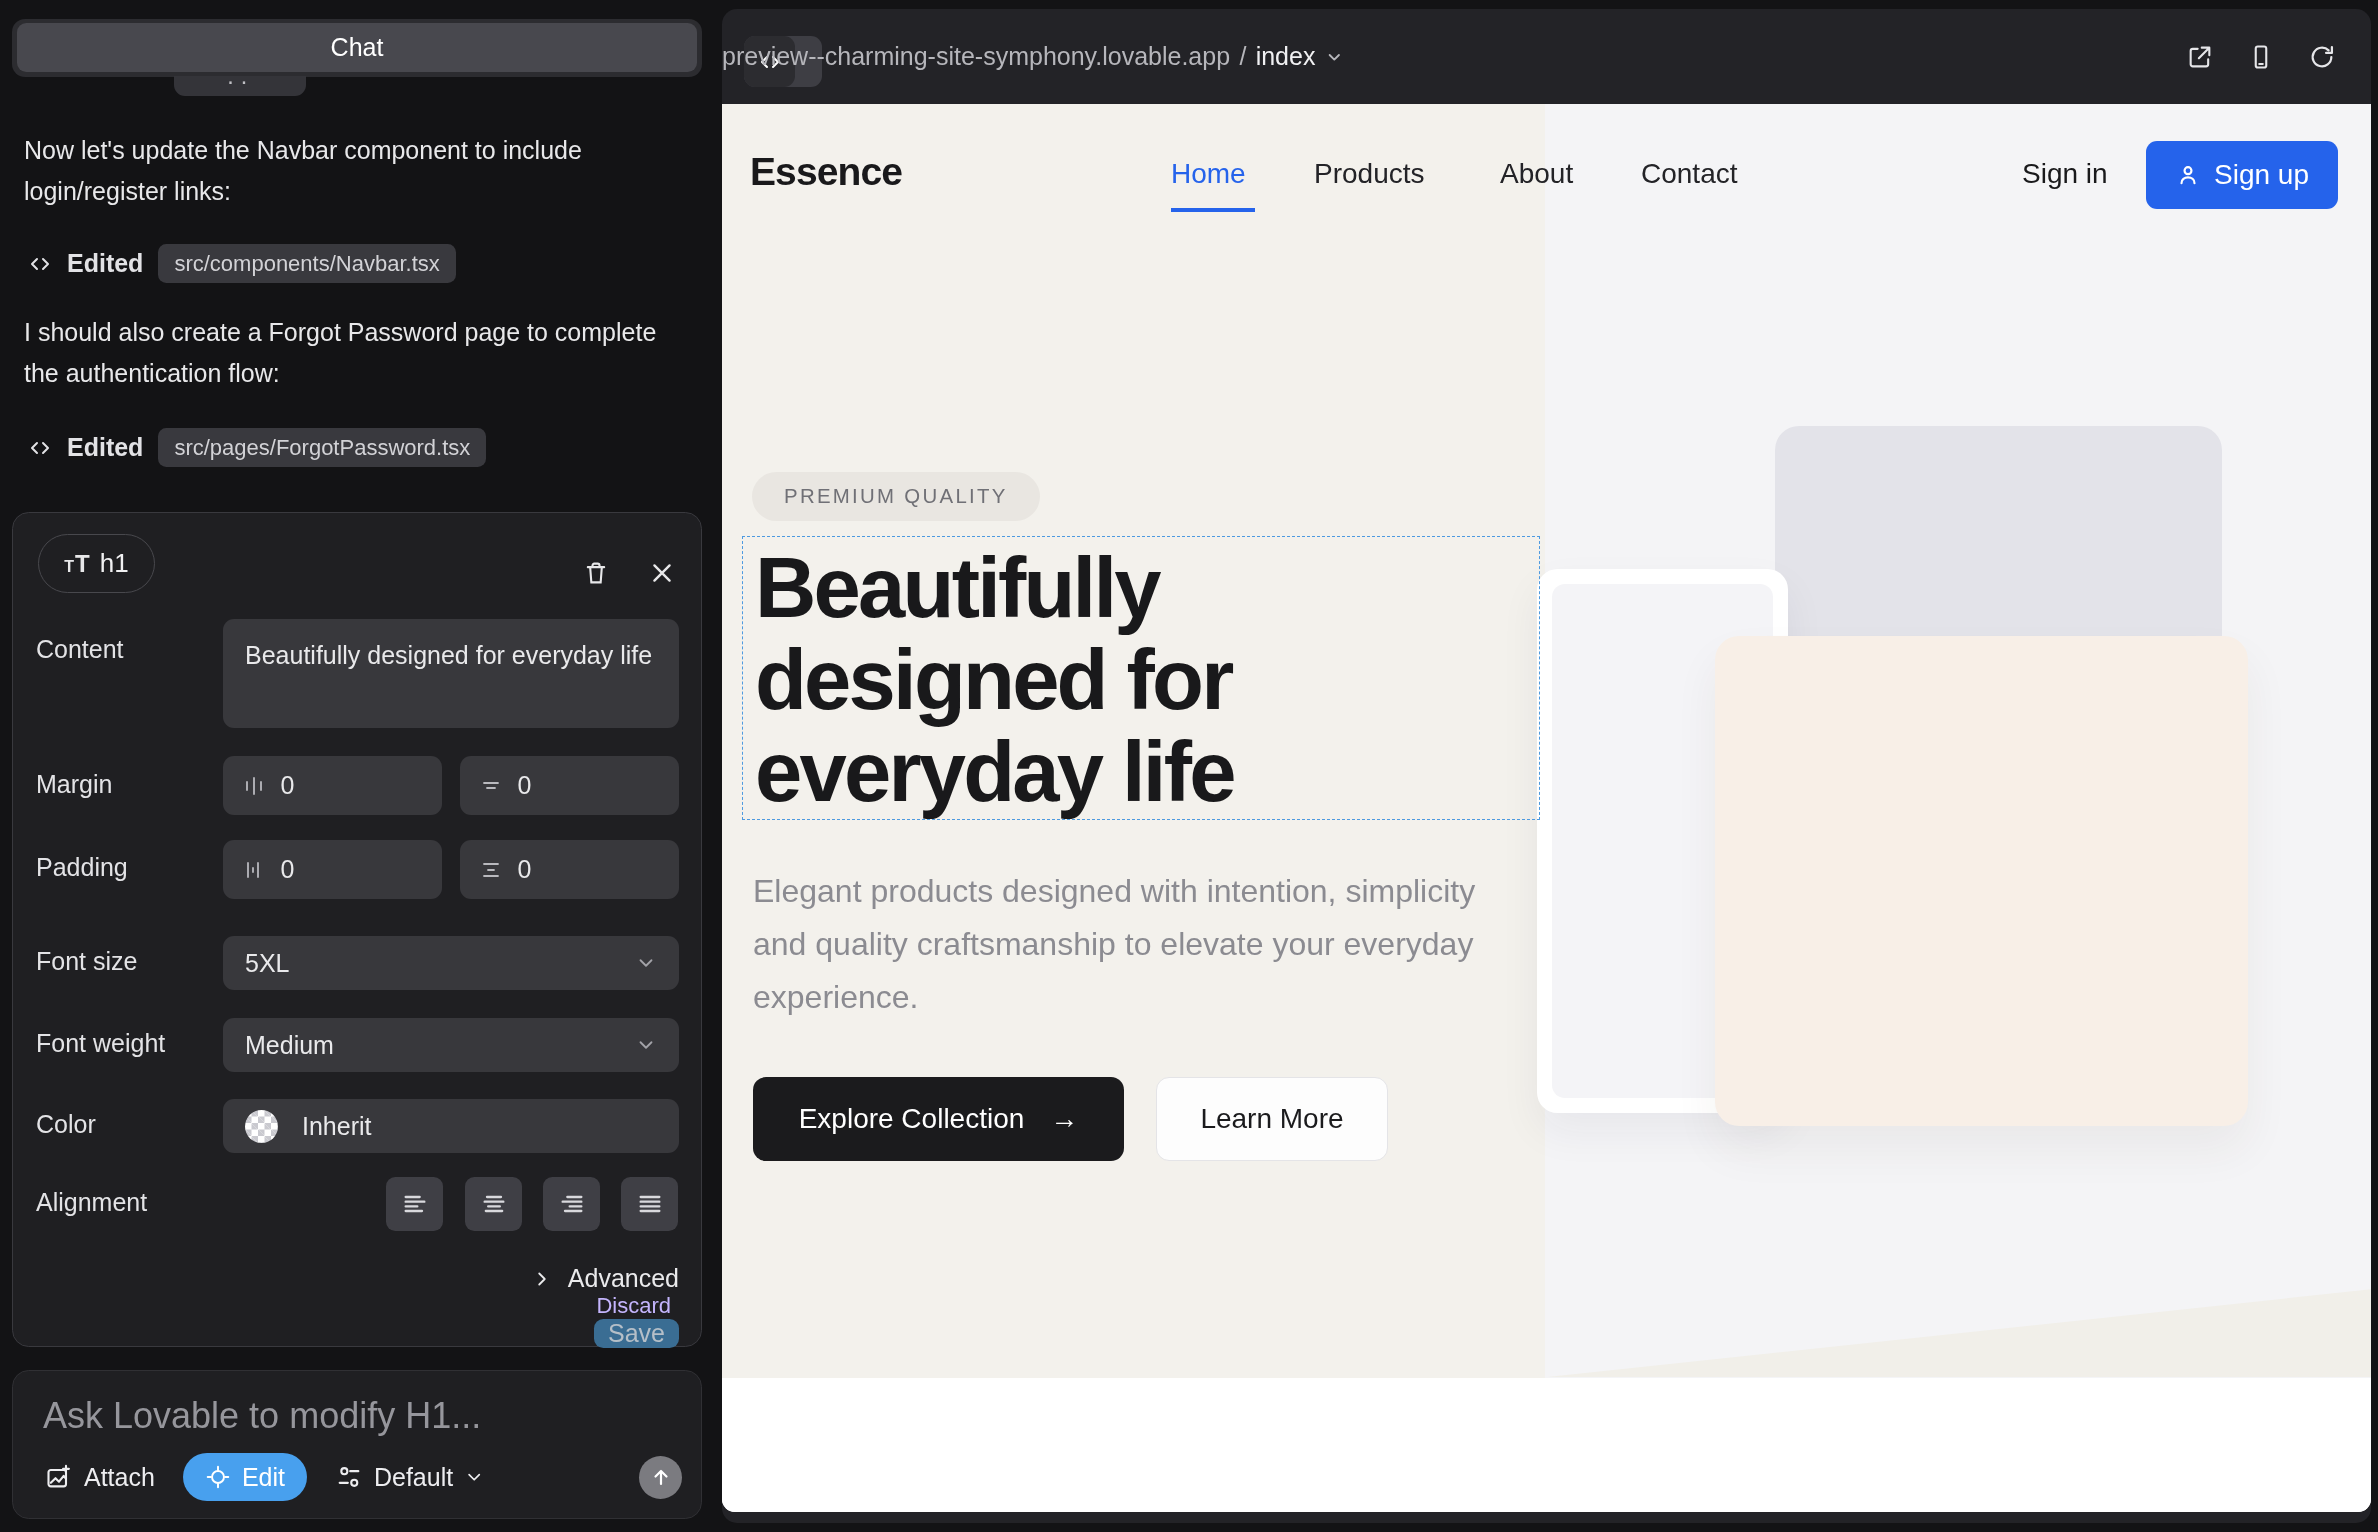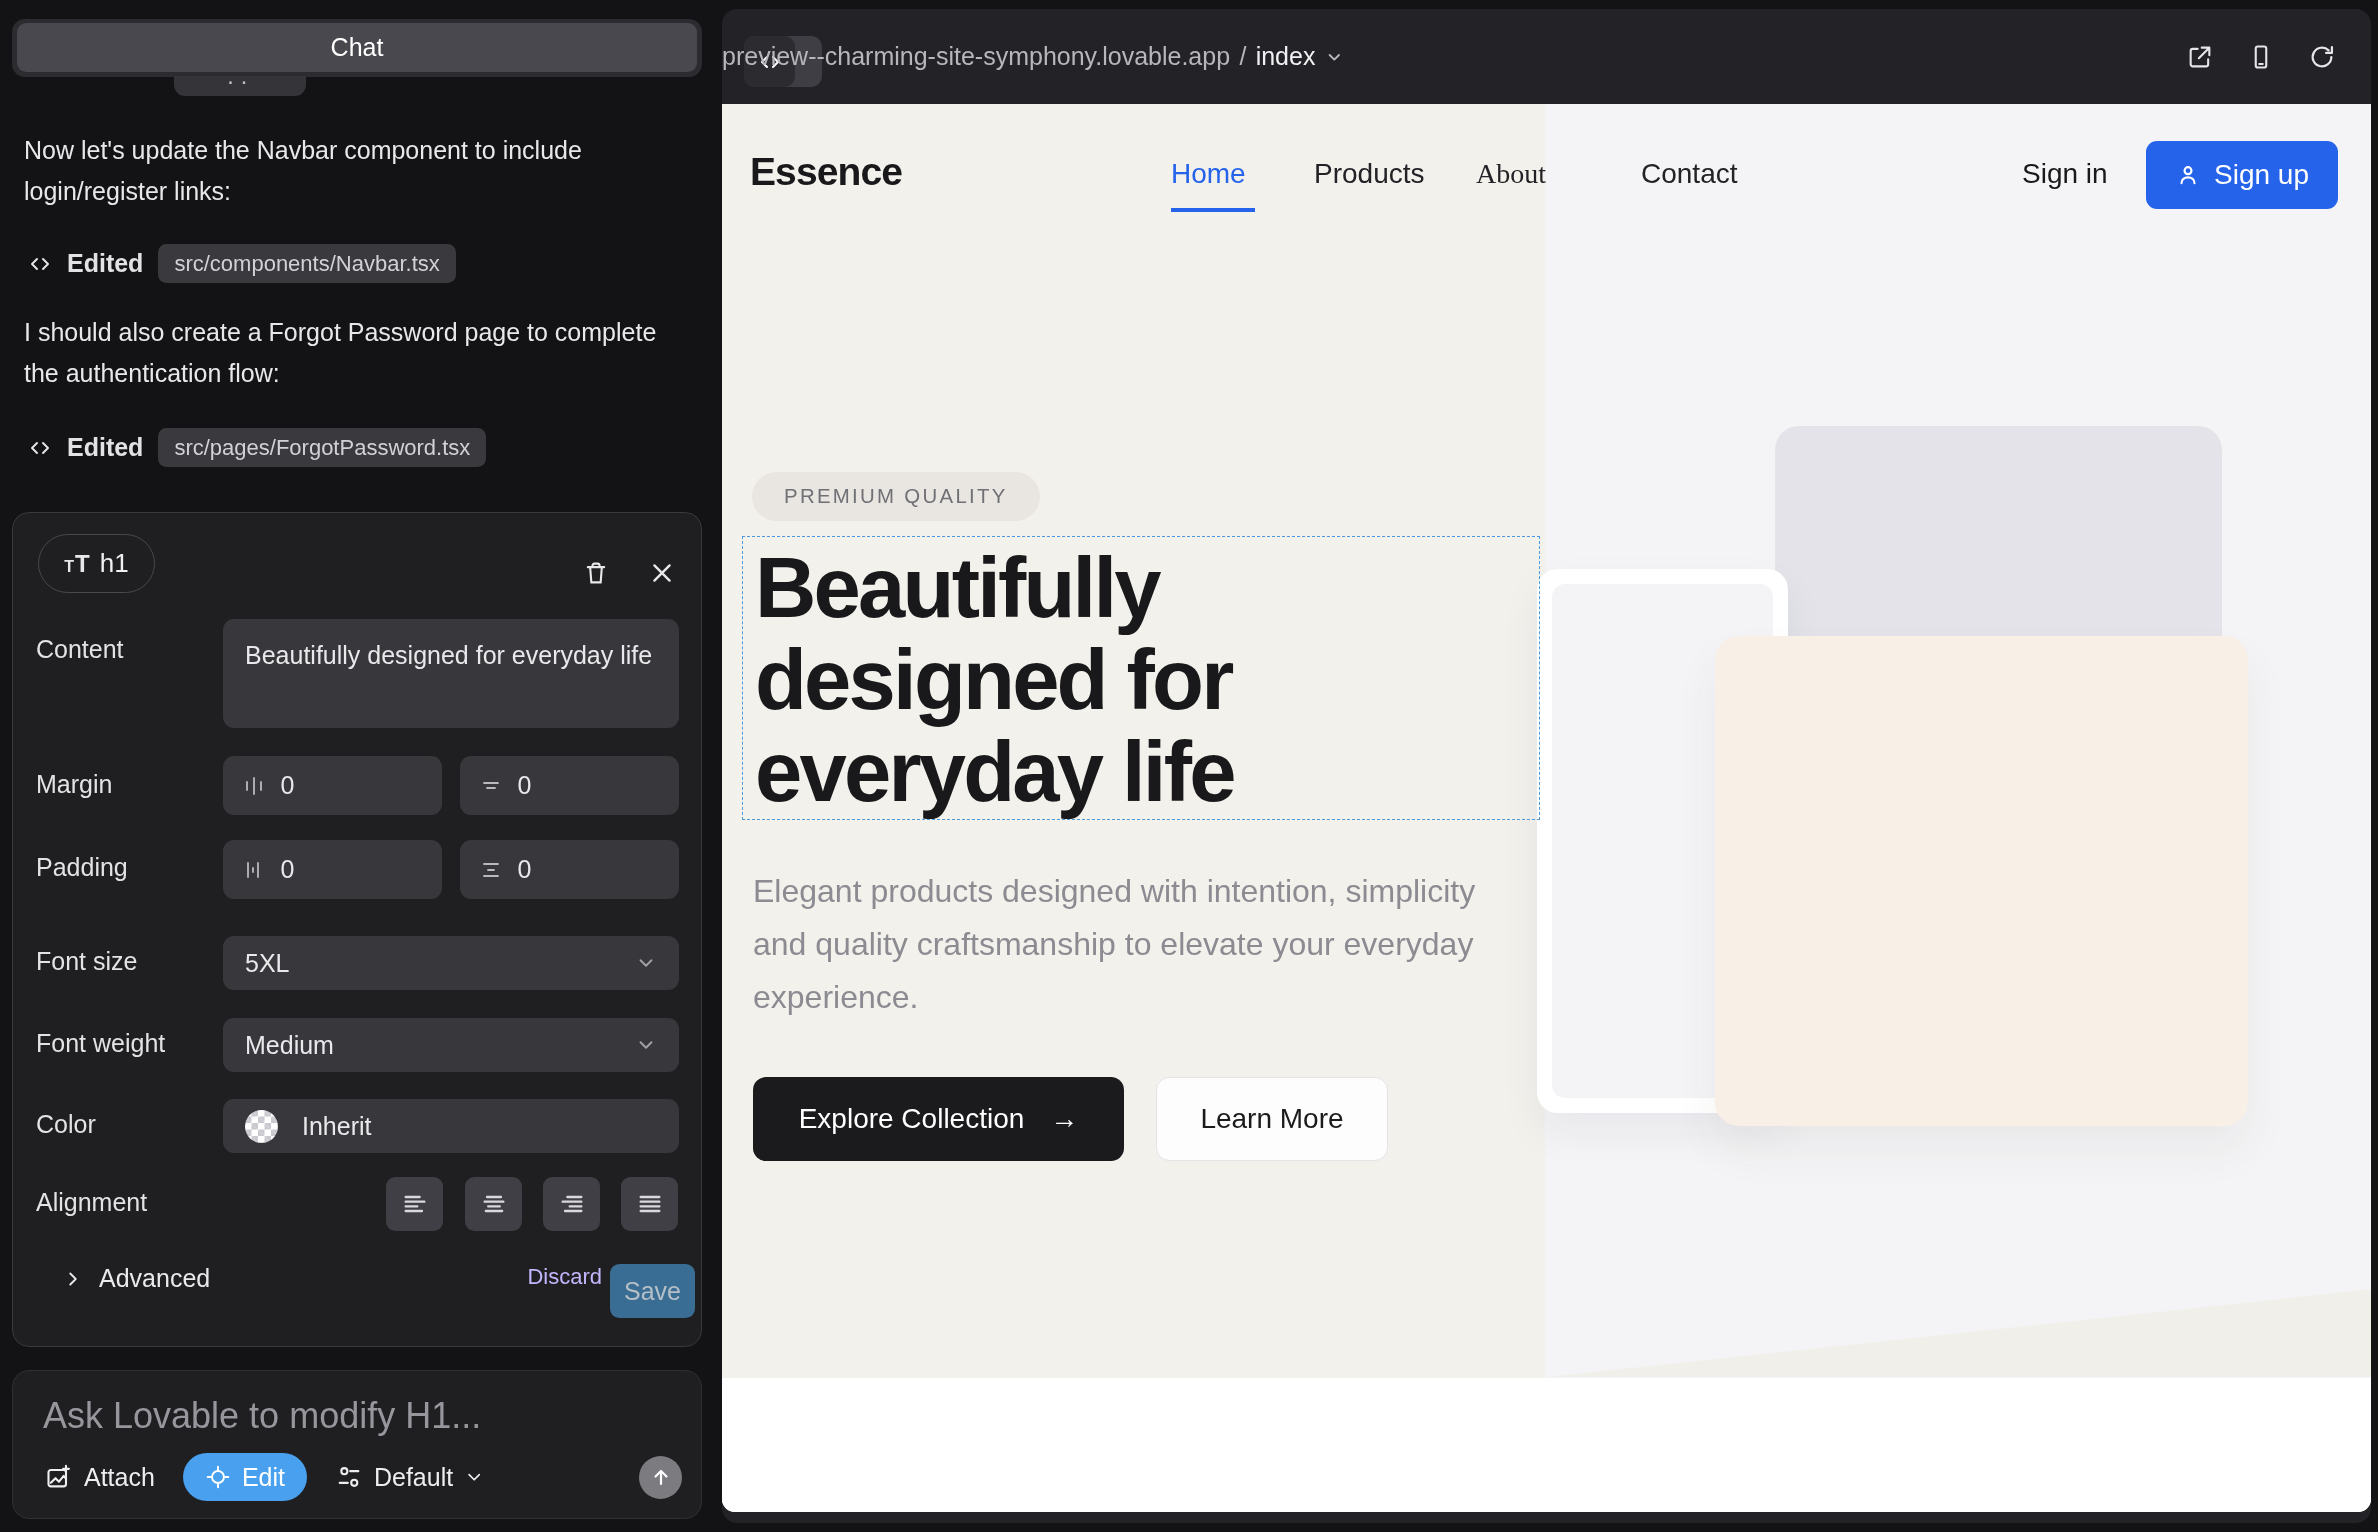--- a/index.html
+++ b/index.html
@@ -29,21 +29,21 @@
   .ta { left:210px; width:456px; background:#38383c; border:none; border-radius:11px; color:#e9e9eb; font-size:25px; line-height:35px; padding:18.6px 22px; font-family:"Liberation Sans",sans-serif; resize:none; }
   .num-input { width:219px; height:59px; background:#38383c; border-radius:11px; display:flex; align-items:center; gap:15px; padding:0 18.6px; color:#e9e9eb; font-size:25px; }
   .num-input svg { color:#b9b9be; }
   .selectbox { left:210px; width:456px; height:54px; background:#38383c; border-radius:11px; display:flex; align-items:center; justify-content:space-between; padding:0 22px; color:#e9e9eb; font-size:25px; }
   .selectbox svg { color:#a2a2a8; }
   .checker { width:33px; height:33px; border-radius:50%;
     background-color:#fff;
     background-image:linear-gradient(45deg,#c9c9cf 25%,transparent 25%,transparent 75%,#c9c9cf 75%),linear-gradient(45deg,#c9c9cf 25%,transparent 25%,transparent 75%,#c9c9cf 75%);
     background-size:13px 13px; background-position:0 0,6.5px 6.5px; }
   .align-btn { width:57px; height:54px; background:#3f3f45; border-radius:9.3px; display:flex; align-items:center; justify-content:center; color:#d9d9dd; }
-  .adv-row { left:49px; top:751px; width:633px; height:54px; display:flex; align-items:flex-start; }
+  .adv-row { left:33px; top:751px; width:633px; height:54px; display:flex; align-items:flex-end;flex-direction:column; }
   .adv-left { display:flex; align-items:center; gap:15px; color:#eaeaec; font-size:25px; font-weight:500; }
   .discard { margin-left:auto; color:#c4b5fd; font-size:22px; margin-right:8px; }
   .save { width:85px; height:54px; background:#3a6d93; color:#b5bfc8; font-size:25px; border-radius:9.3px; display:flex; align-items:center; justify-content:center; }
 
   
   .composer { left:12px; top:1370px; width:690px; height:149px; background:#1f1f22; border:1.9px solid #303034; border-radius:16.7px; }
   .composer input { position:absolute; left:30px; top:24px; width:594px; background:transparent; border:none; outline:none; color:#d946ef; font-size:36px; font-family:"Liberation Sans",sans-serif; }
   .composer input::placeholder { color:#96969c; }
   .comp-row { position:absolute; left:32px; right:18.6px; bottom:16.7px; height:48px; display:flex; align-items:center; gap:28px; color:#ededf0; font-size:25px; }
   .comp-item { display:flex; align-items:center; gap:11px; }
@@ -301,21 +301,21 @@
       <div class="shape-card">
           <div class="inner"></div>
         </div>
       <div class="shape-cream"></div>
       <div class="white-strip"></div>
 
       <div class="brand">Essence</div>
       <div class="navlink active" style="left:449px;">Home</div>
       <div class="nav-underline"></div>
       <div class="navlink" style="left:592px;">Products</div>
-      <div class="navlink" style="left:754px;font-family:Liberation Serif, serif;">About</div>
+      <div class="navlink" style="left:778px;">About</div>
       <div class="navlink" style="left:919px;">Contact</div>
       <div class="signin">Sign in</div>
       <div class="signup">
         <svg width="26" height="26" viewBox="0 0 24 24" fill="none" stroke="currentColor" stroke-width="2" stroke-linecap="round">
             <circle cx="12" cy="8" r="3.2"></circle>
             <path d="M6 19.5c0-3.3 2.7-5.3 6-5.3s6 2 6 5.3"></path>
           </svg>
         <span>Sign up</span>
       </div>
 

